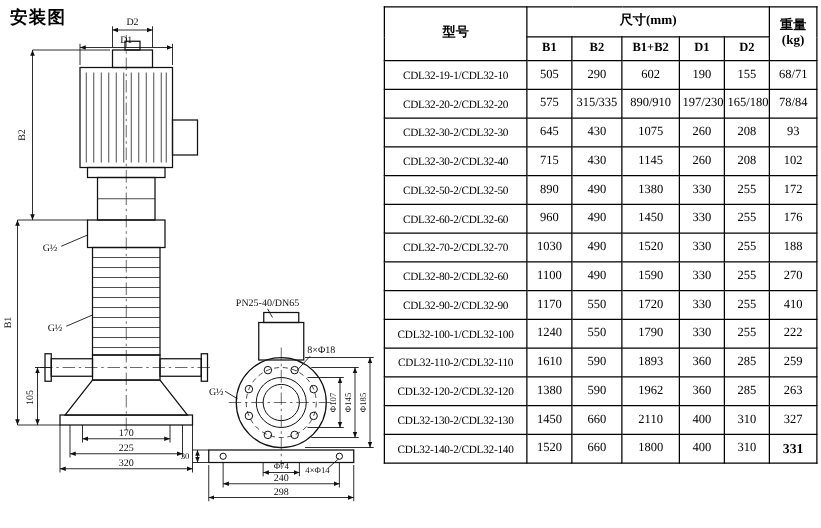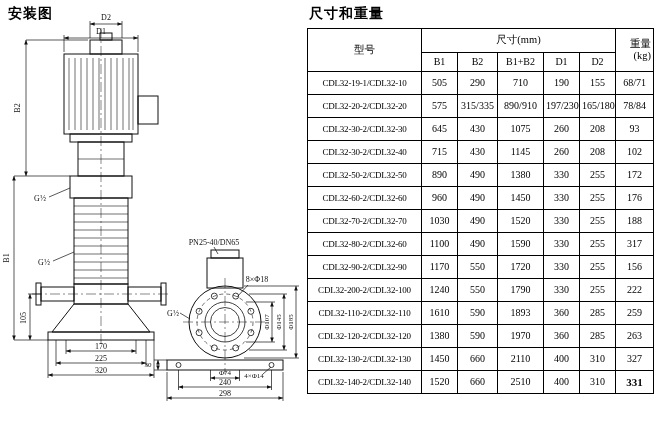--- a/index.html
+++ b/index.html
@@ -29,25 +29,25 @@
   .right-panel .panel-title { position:static; display:block; margin:2px 0 5px 2px; }
   table.dims {
     border-collapse:collapse; table-layout:fixed; width:346px;
     margin-top:2px;
   }
   table.dims th, table.dims td {
     border:1px solid #000; text-align:center; vertical-align:middle;
     font-size:10px; line-height:1.15; padding:1px 2px; height:23px;
     overflow:hidden;
   }
-  table.dims th { font-weight:normal; }
+  table.dims th { font-weight:bold; }
   table.dims thead tr:first-child th { height:24px; font-size:10.5px; }
   table.dims thead tr:nth-child(2) th { height:19px; }
   table.dims td.model-cell { font-size:9px; letter-spacing:-0.2px; }
-  table.dims th.weight-h { font-size:9.5px;text-align:right; }
+  table.dims th.weight-h { font-size:9.5px; }
   table.dims tbody tr:last-child td:last-child { font-weight:bold; font-size:11px;text-align:center; }
 </style>
 </head>
 <body>
 
 <div class="page">
 
   <div class="left-panel">
     <h2 class="panel-title">安装图</h2>
 
@@ -185,21 +185,20 @@
         <text class="small" x="148" y="367" text-anchor="middle">30</text>
         <text class="small" x="225" y="375" text-anchor="middle">Φ74</text>
         <text class="small" x="254" y="378" text-anchor="middle">4×Φ14</text>
         <text x="225" y="385" text-anchor="middle">240</text>
         <text x="225" y="396" text-anchor="middle">298</text>
       </g>
     </svg>
   </div>
 
   <div class="right-panel">
-    <h2 class="panel-title">尺寸和重量</h2>
 
     <table class="dims">
       <colgroup>
         <col style="width:114px">
         <col style="width:36px">
         <col style="width:40px">
         <col style="width:46px">
         <col style="width:36px">
         <col style="width:36px">
         <col style="width:38px">
@@ -216,21 +215,21 @@
             <th>B1+B2</th>
             <th>D1</th>
             <th>D2</th>
           </tr>
       </thead>
       <tbody id="rows">
           <tr>
             <td class="model-cell">CDL32-19-1/CDL32-10</td>
             <td>505</td>
             <td>290</td>
-            <td>710</td>
+            <td>602</td>
             <td>190</td>
             <td>155</td>
             <td>68/71</td>
           </tr>
           <tr>
             <td class="model-cell">CDL32-20-2/CDL32-20</td>
             <td>575</td>
             <td>315/335</td>
             <td>890/910</td>
             <td>197/230</td>
@@ -282,72 +281,72 @@
             <td>255</td>
             <td>188</td>
           </tr>
           <tr>
             <td class="model-cell">CDL32-80-2/CDL32-60</td>
             <td>1100</td>
             <td>490</td>
             <td>1590</td>
             <td>330</td>
             <td>255</td>
-            <td>317</td>
+            <td>270</td>
           </tr>
           <tr>
             <td class="model-cell">CDL32-90-2/CDL32-90</td>
             <td>1170</td>
             <td>550</td>
             <td>1720</td>
             <td>330</td>
             <td>255</td>
-            <td>156</td>
-          </tr>
-          <tr>
-            <td class="model-cell">CDL32-200-2/CDL32-100</td>
+            <td>410</td>
+          </tr>
+          <tr>
+            <td class="model-cell">CDL32-100-1/CDL32-100</td>
             <td>1240</td>
             <td>550</td>
             <td>1790</td>
             <td>330</td>
             <td>255</td>
             <td>222</td>
           </tr>
           <tr>
             <td class="model-cell">CDL32-110-2/CDL32-110</td>
             <td>1610</td>
             <td>590</td>
             <td>1893</td>
             <td>360</td>
             <td>285</td>
             <td>259</td>
           </tr>
           <tr>
             <td class="model-cell">CDL32-120-2/CDL32-120</td>
             <td>1380</td>
             <td>590</td>
-            <td>1970</td>
+            <td>1962</td>
             <td>360</td>
             <td>285</td>
             <td>263</td>
           </tr>
           <tr>
             <td class="model-cell">CDL32-130-2/CDL32-130</td>
             <td>1450</td>
             <td>660</td>
             <td>2110</td>
             <td>400</td>
             <td>310</td>
             <td>327</td>
           </tr>
           <tr>
             <td class="model-cell">CDL32-140-2/CDL32-140</td>
             <td>1520</td>
             <td>660</td>
-            <td>2510</td>
+            <td>1800</td>
             <td>400</td>
             <td>310</td>
             <td>331</td>
           </tr>
         </tbody>
     </table>
   </div>
 
 </div>
 

